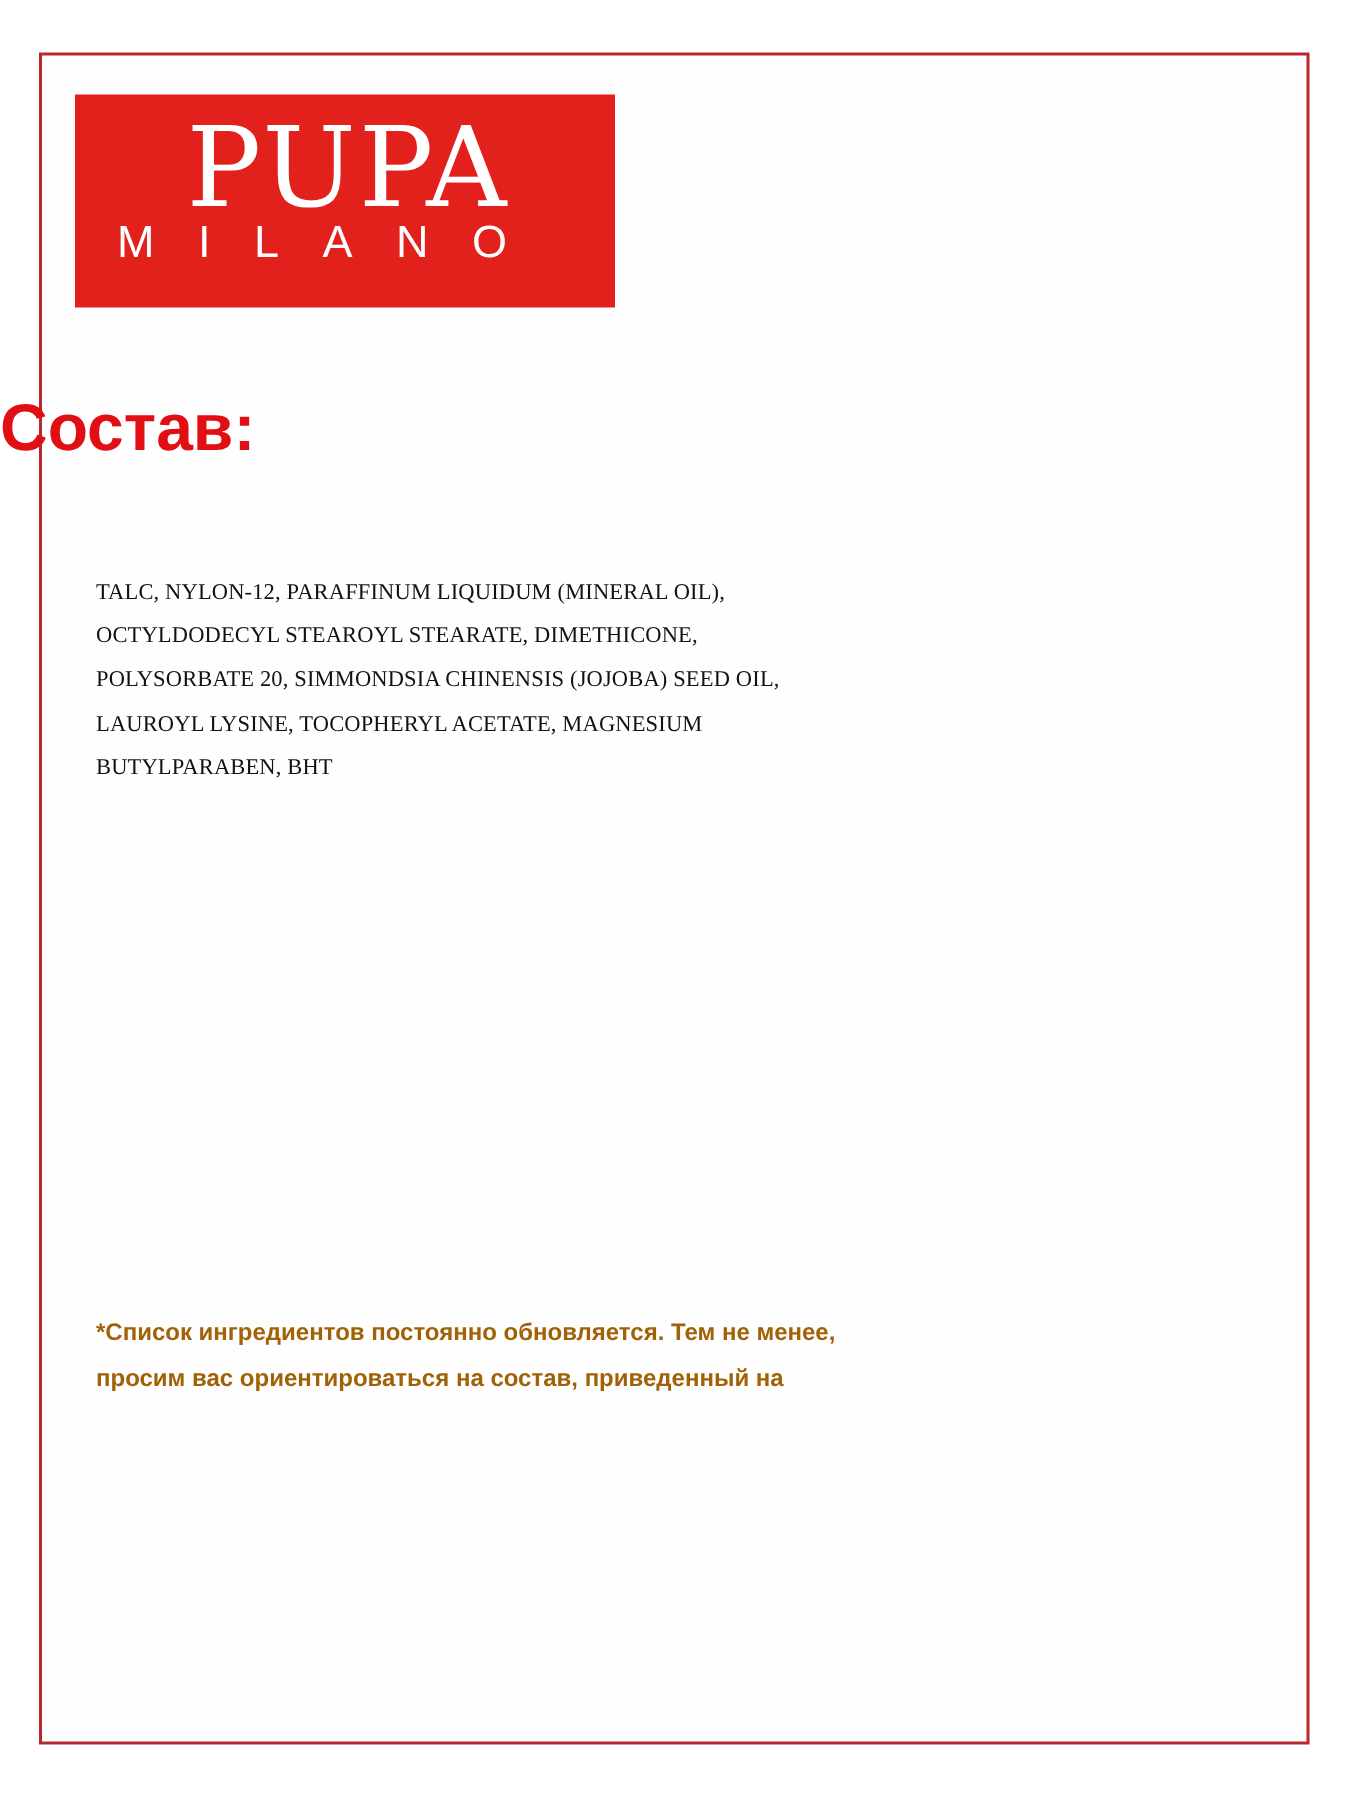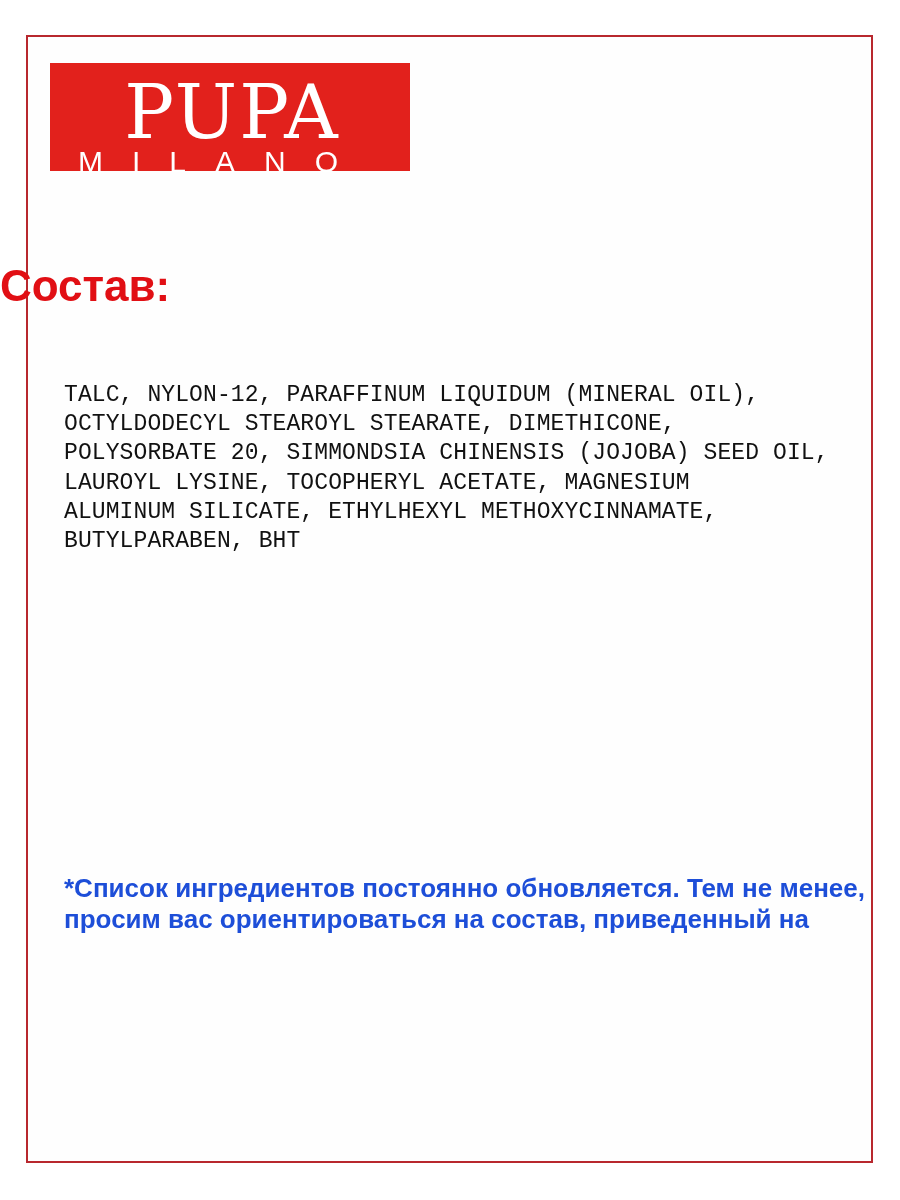--- a/index.html
+++ b/index.html
@@ -21,21 +21,21 @@
       width: 843px;
       height: 1124px;
       border: 2px solid #b8282e;
       background: #fefefe;
     }
     .logo {
       position: absolute;
       left: 50px;
       top: 63px;
       width: 360px;
-      height: 108px;
+      height: 142px;
       background: #e2211c;
       color: #ffffff;
     }
     .logo-main {
       position: absolute;
       left: 22px;
       top: 12px;
       width: 320px;
       font-family: "DejaVu Serif", serif;
       font-size: 74px;
@@ -67,38 +67,38 @@
       font-weight: bold;
       font-size: 44px;
       line-height: 56px;
     }
     .ingredients {
       position: absolute;
       left: 64px;
       top: 381px;
       width: 790px;
       color: #111111;
-      font-family: Liberation Mono, monospace;
-      font-size: 23px;
+      font-family: Liberation Serif, serif;
+      font-size: 15px;
       line-height: 29.2px;
       letter-spacing: 0.1px;
     }
     .ingredients .line {
       display: block;
       white-space: nowrap;
     }
     .note {
       position: absolute;
       left: 64px;
       top: 873px;
       width: 790px;
-      color: #1d4ed8;
+      color: #a16207;
       font-family: "Liberation Sans", sans-serif;
       font-weight: bold;
-      font-size: 26px;
+      font-size: 16px;
       line-height: 31px;
     }
     .note .line {
       display: block;
       white-space: nowrap;
     }
   </style>
 </head>
 <body>
 
@@ -109,20 +109,19 @@
   <div class="logo-subline">MILANO</div>
 </div>
 
 <div class="title">Состав:</div>
 
 <div class="ingredients">
   <span class="line">TALC, NYLON-12, PARAFFINUM LIQUIDUM (MINERAL OIL),</span>
   <span class="line">OCTYLDODECYL STEAROYL STEARATE, DIMETHICONE,</span>
   <span class="line">POLYSORBATE 20, SIMMONDSIA CHINENSIS (JOJOBA) SEED OIL,</span>
   <span class="line">LAUROYL LYSINE, TOCOPHERYL ACETATE, MAGNESIUM</span>
-  <span class="line">ALUMINUM SILICATE, ETHYLHEXYL METHOXYCINNAMATE,</span>
   <span class="line">BUTYLPARABEN, BHT</span>
 </div>
 
 <div class="note">
   <span class="line">*Список ингредиентов постоянно обновляется. Тем не менее,</span>
   <span class="line">просим вас ориентироваться на состав, приведенный на</span>
 </div>
 
 </body></html>

